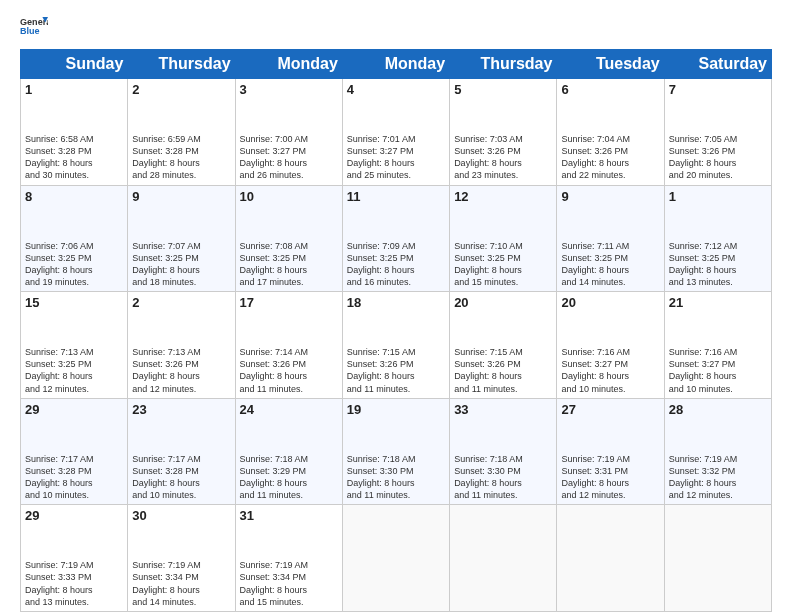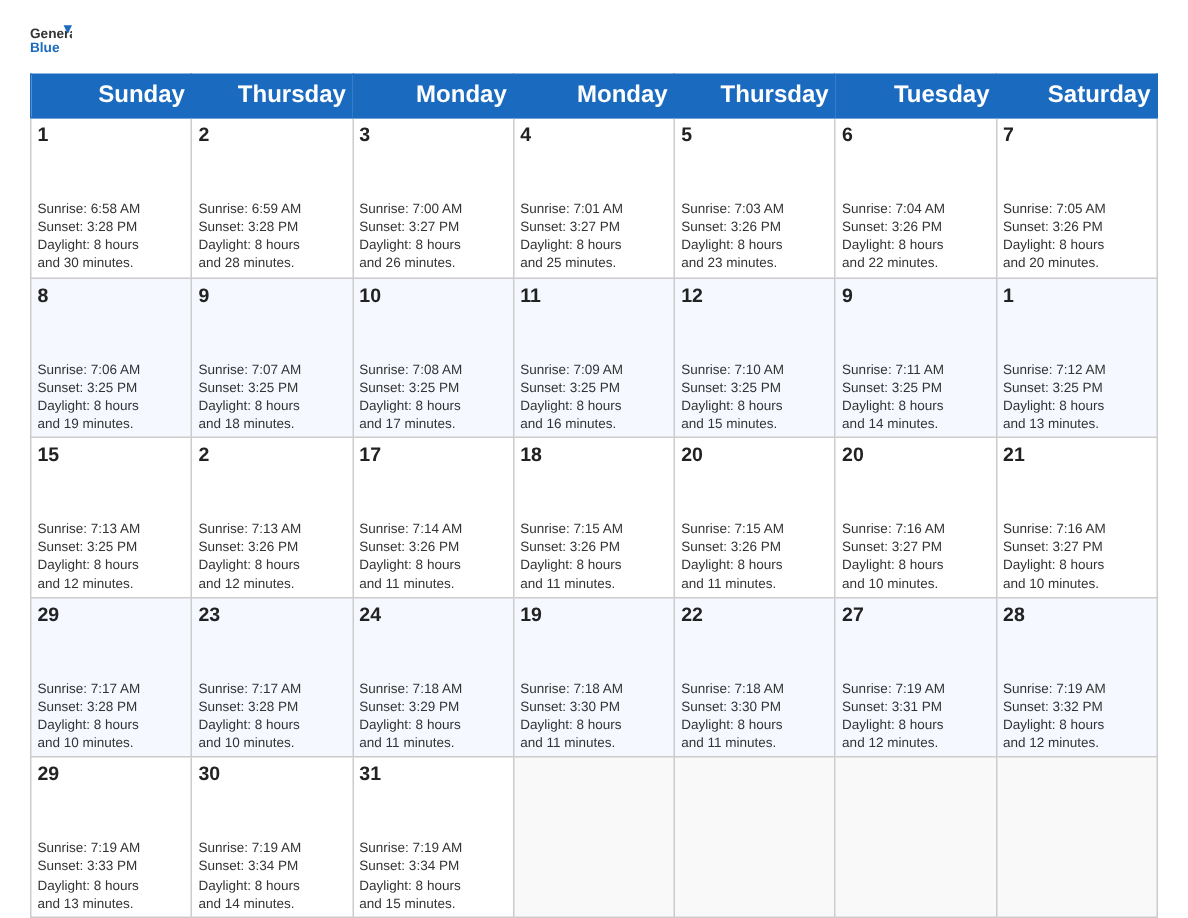--- a/index.html
+++ b/index.html
@@ -222,21 +222,21 @@
           </td>
           <td>
             <span class="day-num">24</span>
             <div class="cell-text">Sunrise: 7:18 AM<br>Sunset: 3:29 PM<br>Daylight: 8 hours<br>and 11 minutes.</div>
           </td>
           <td>
             <span class="day-num">19</span>
             <div class="cell-text">Sunrise: 7:18 AM<br>Sunset: 3:30 PM<br>Daylight: 8 hours<br>and 11 minutes.</div>
           </td>
           <td>
-            <span class="day-num">22</span>
+            <span class="day-num">33</span>
             <div class="cell-text">Sunrise: 7:18 AM<br>Sunset: 3:30 PM<br>Daylight: 8 hours<br>and 11 minutes.</div>
           </td>
           <td>
             <span class="day-num">27</span>
             <div class="cell-text">Sunrise: 7:19 AM<br>Sunset: 3:31 PM<br>Daylight: 8 hours<br>and 12 minutes.</div>
           </td>
           <td>
             <span class="day-num">28</span>
             <div class="cell-text">Sunrise: 7:19 AM<br>Sunset: 3:32 PM<br>Daylight: 8 hours<br>and 12 minutes.</div>
           </td>

